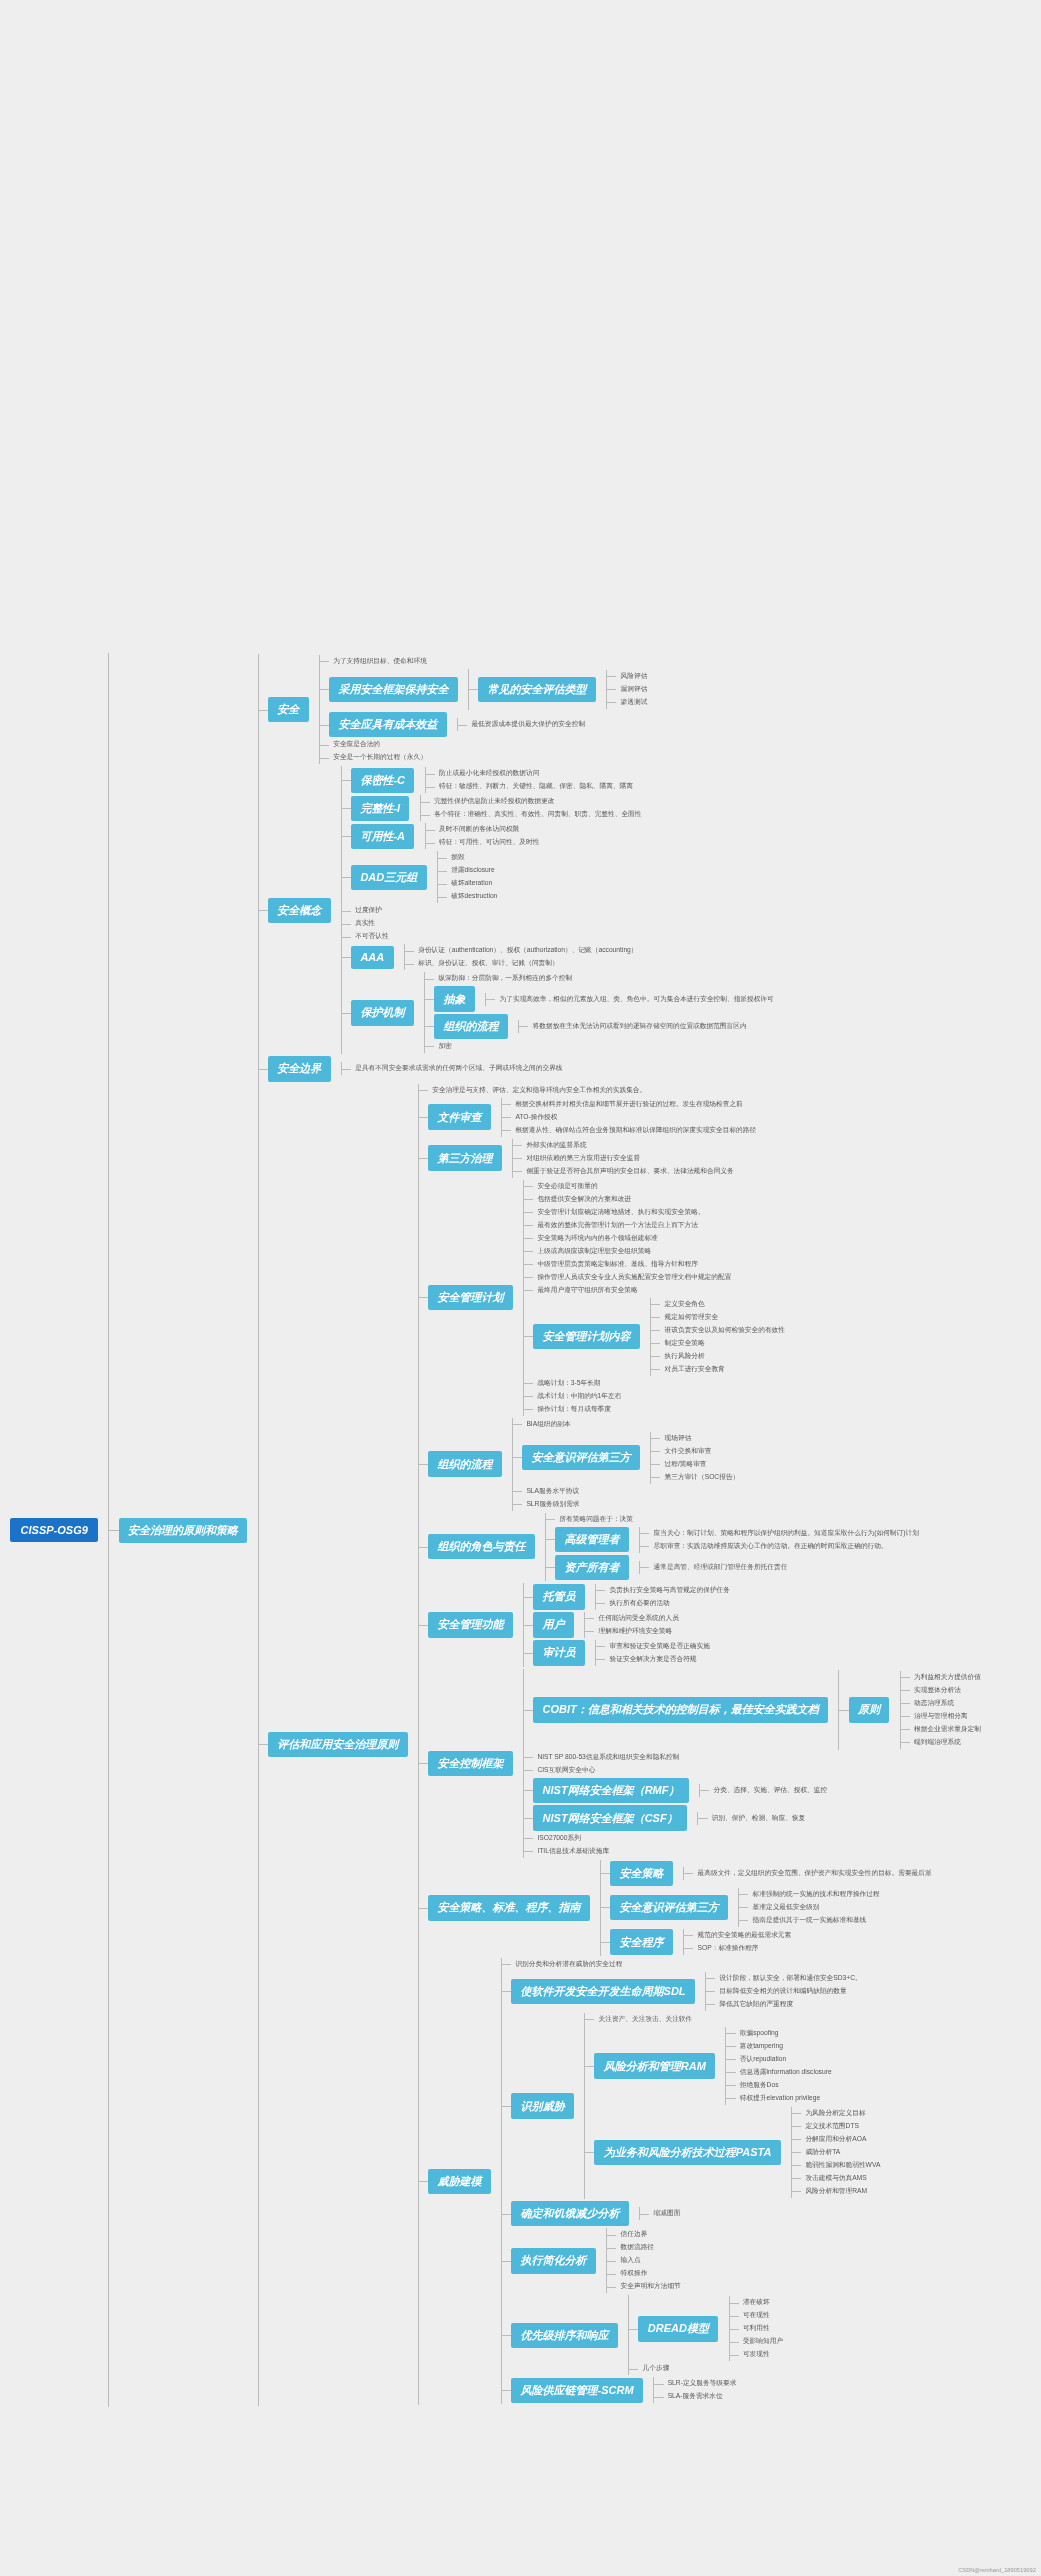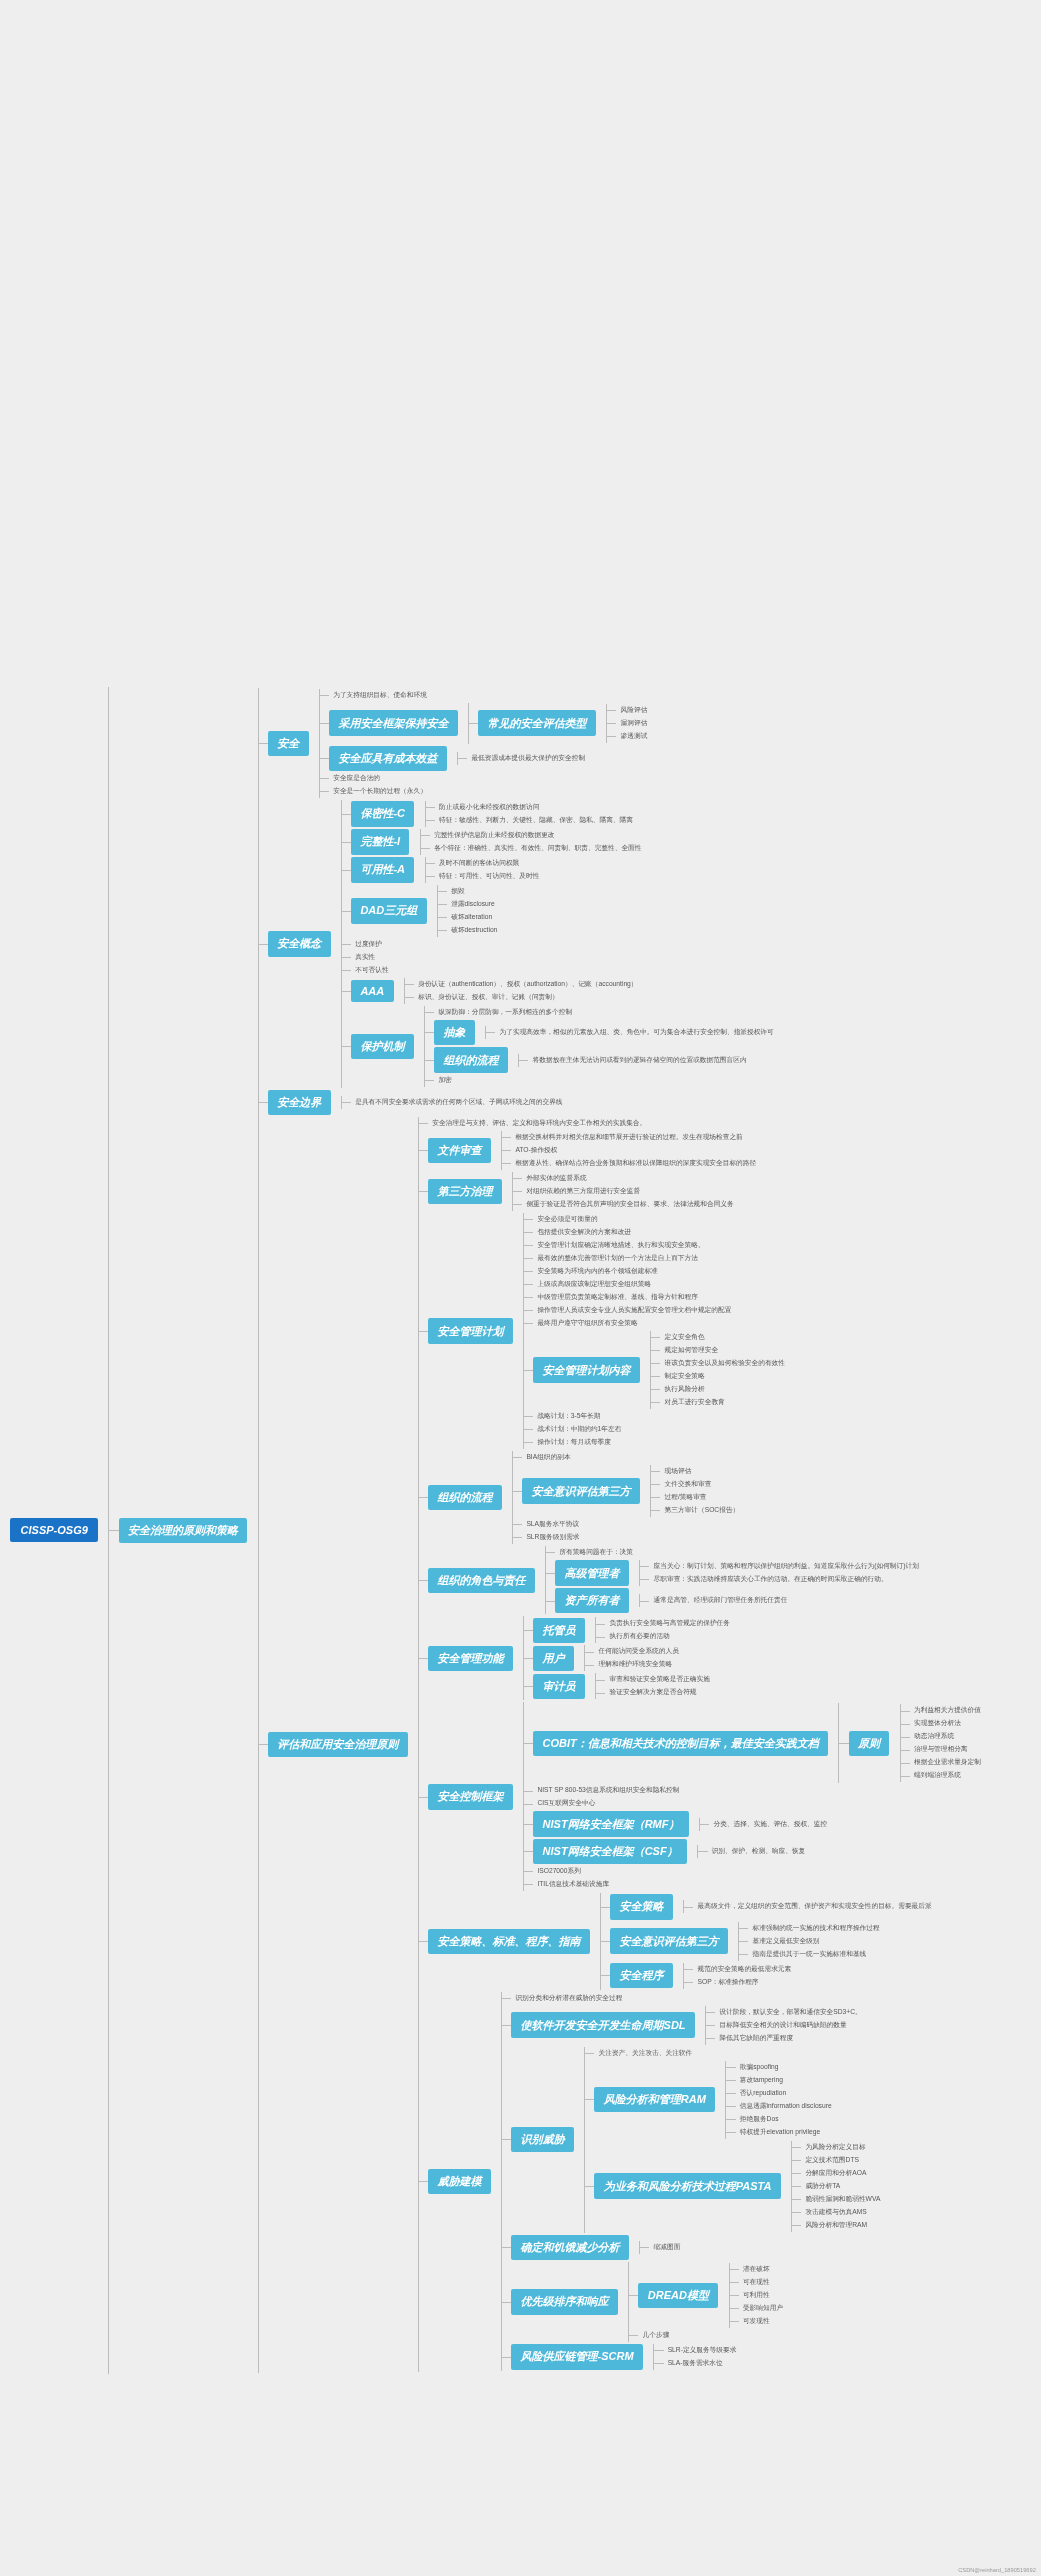--- a/index.html
+++ b/index.html
@@ -618,20 +618,40 @@
                       </div>
                       <div class="child">
                         <div class="node-box">确定和饥饿减少分析</div>
                         <div class="children">
                           <div class="child">
                             <div class="leaf">缩减图面</div>
                           </div>
                         </div>
                       </div>
                       <div class="child">
+                        <div class="node-box">执行简化分析</div>
+                        <div class="children">
+                          <div class="child">
+                            <div class="leaf">信任边界</div>
+                          </div>
+                          <div class="child">
+                            <div class="leaf">数据流路径</div>
+                          </div>
+                          <div class="child">
+                            <div class="leaf">输入点</div>
+                          </div>
+                          <div class="child">
+                            <div class="leaf">特权操作</div>
+                          </div>
+                          <div class="child">
+                            <div class="leaf">安全声明和方法细节</div>
+                          </div>
+                        </div>
+                      </div>
+                      <div class="child">
                         <div class="node-box">优先级排序和响应</div>
                         <div class="children">
                           <div class="child">
                             <div class="node-box">DREAD模型</div>
                             <div class="children">
                               <div class="child">
                                 <div class="leaf">潜在破坏</div>
                               </div>
                               <div class="child">
                                 <div class="leaf">可在现性</div>

